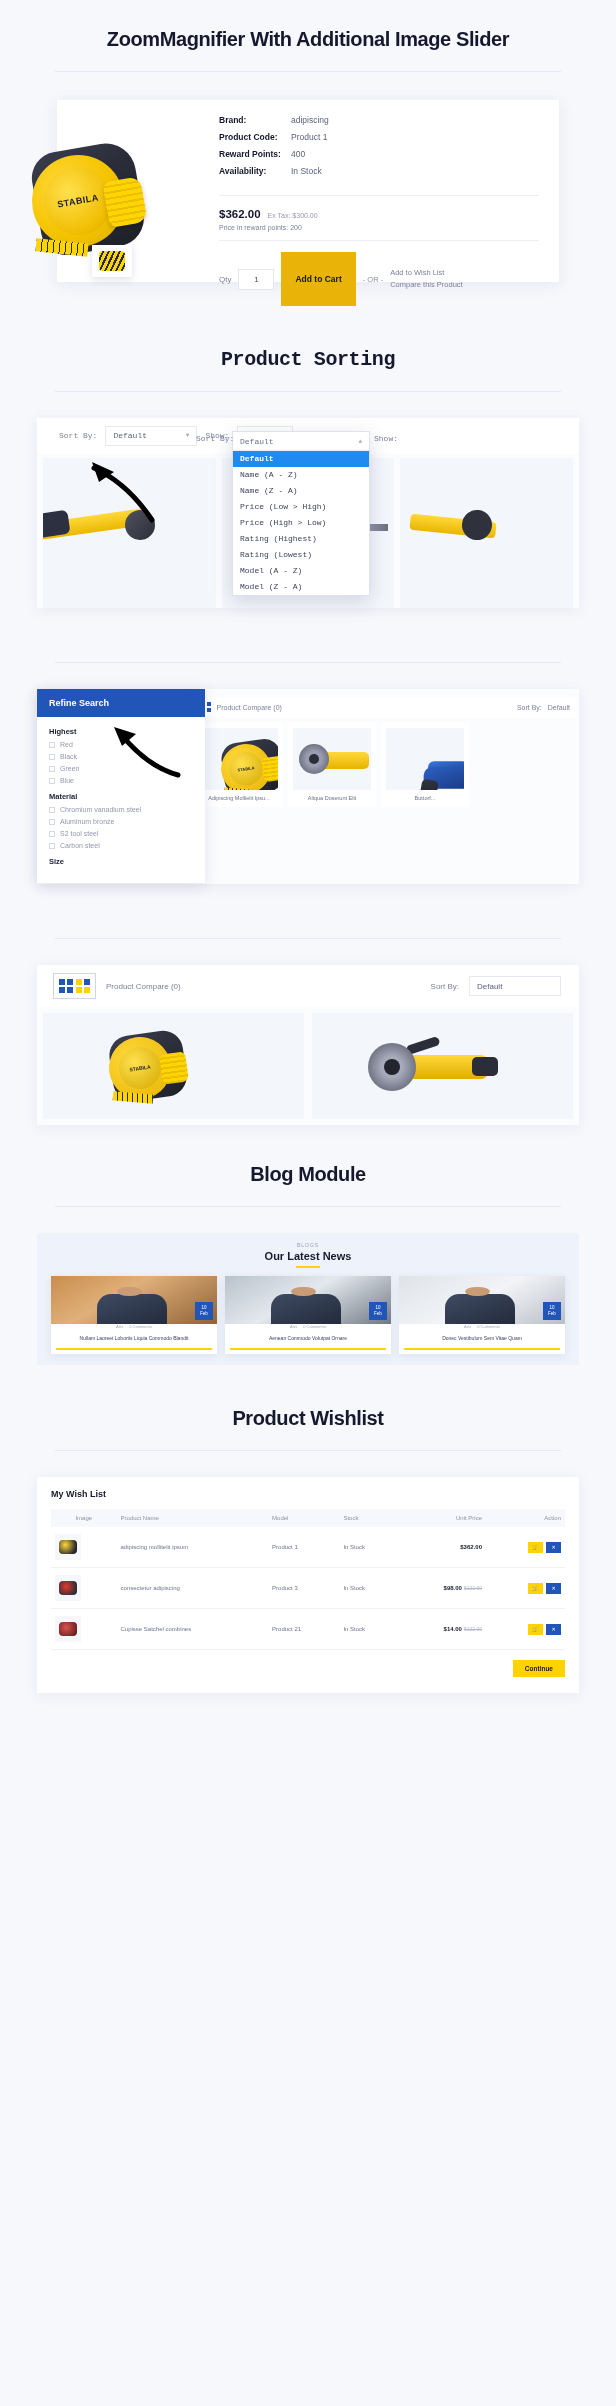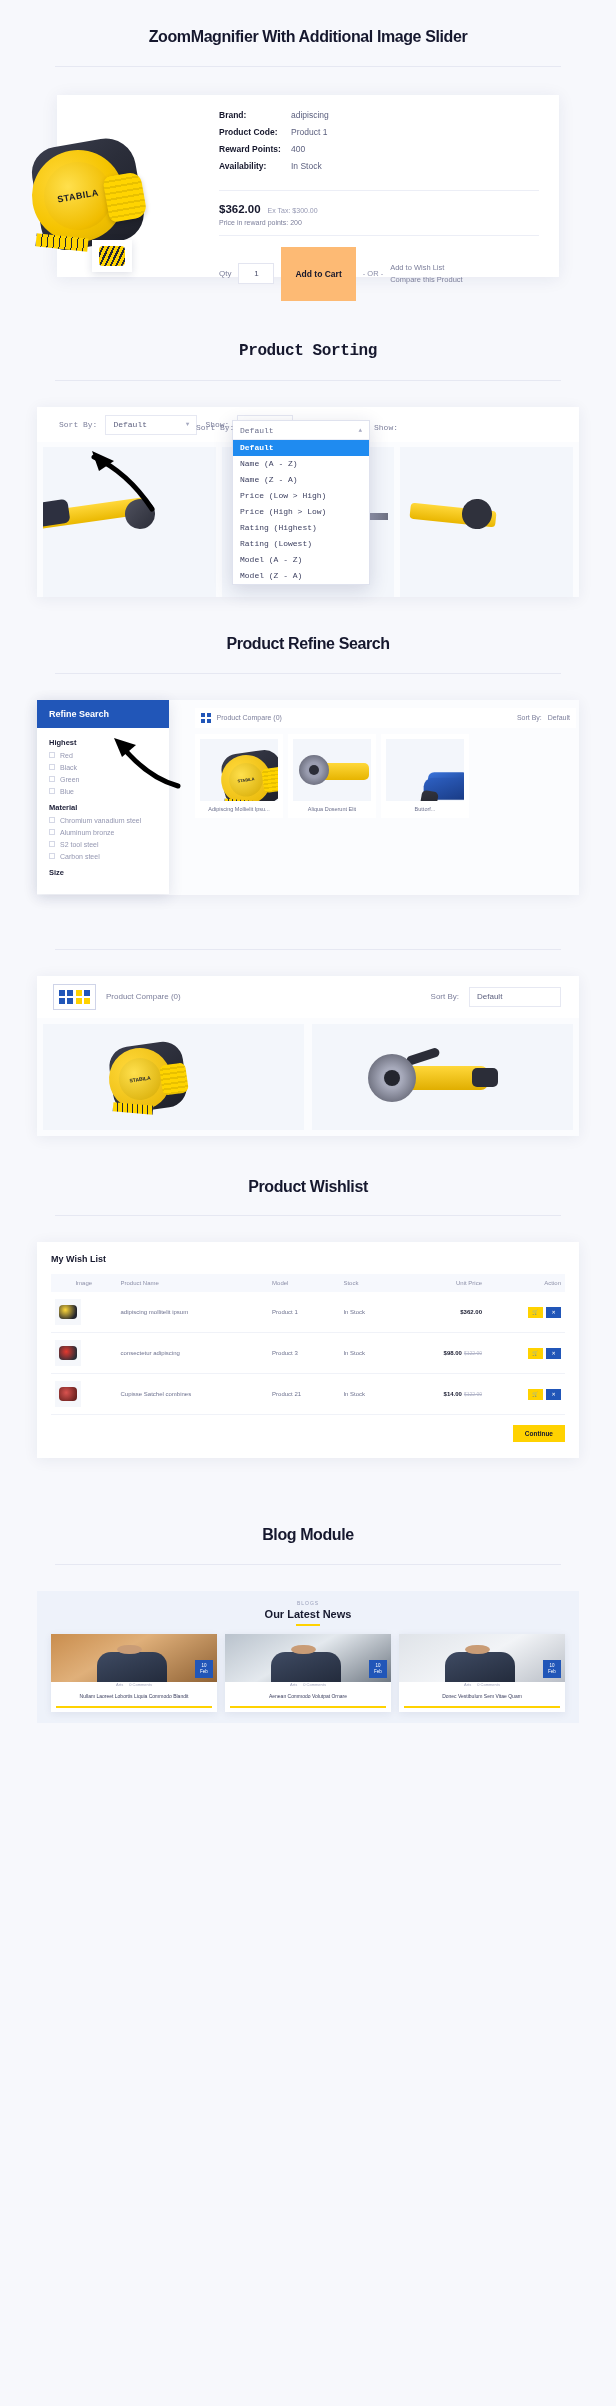--- a/index.html
+++ b/index.html
@@ -9,21 +9,21 @@
     font-family: "Liberation Sans", sans-serif;
     color: #1b1d36;
     -webkit-font-smoothing: antialiased;
   }
   .page { width: 616px; position: relative; }
 
   
   .section { width: 616px; position: relative; }
   .sec-title {
     text-align: center;
-    font-size: 16px;
+    font-size: 20px;
     font-weight: 700;
     letter-spacing: -0.4px;
     line-height: 1.35;
     color: #16182e;
     padding: 0 40px;
   }
   .sec-rule {
     height: 1px;
     background: #e6e8f2;
     margin: 18px 55px 0 55px;
@@ -45,21 +45,21 @@
   .zm-price .ex { font-size: 7px; color: #9598b3; }
   .zm-rewards { position: absolute; left: 162px; top: 124px; font-size: 7px; color: #7c7f9b; }
   .zm-divider2 { position:absolute; left:162px; top:140px; width:320px; height:1px; background:#eceef6; }
   .zm-cartrow { position: absolute; left: 162px; top: 152px; display: flex; align-items: center; gap: 7px; }
   .qty-label { font-size: 8px; color: #7c7f9b; }
   .qty-box {
     width: 36px; height: 21px; border: 1px solid #e3e5f0; background:#fff;
     font-size: 8px; text-align: center; line-height: 19px; color:#4b4e6b;
   }
   .btn-cart {
-    background: #fdba74; color: #15172c; font-size: 8.5px; font-weight: 700;
+    background: #eab308; color: #15172c; font-size: 8.5px; font-weight: 700;
     padding: 22px 14px; border: none; white-space: nowrap;
   }
   .or-sep { font-size: 7.5px; color: #8a8da8; }
   .wish-links { font-size: 7.5px; color: #7c7f9b; line-height: 12px; }
 
   
   .tape {
     position: absolute; left: 30px; top: 25px; width: 125px; height: 150px;
   }
   .tape .body {
@@ -156,21 +156,21 @@
   }
   .dd-item { font-size:8px; padding:2px 7px; color:#3d4060; line-height:12px; }
   .dd-item.sel { background:#1f8bf0; color:#fff; font-weight:600; }
   .sortby-left { position:absolute; left:196px; top:16px; font-size:8px; color:#7c7f9b; z-index:21; }
   .show-right { position:absolute; left:374px; top:16px; font-size:8px; color:#7c7f9b; z-index:21; }
 
   
   .rs-wrap { position:relative; height:195px; margin-top:26px; }
   .rs-card { position:absolute; left:37px; top:0; width:542px; height:195px; background:#fbfcfe; box-shadow:0 2px 14px rgba(30,40,90,.07); }
   .rs-panel {
-    position:absolute; left:37px; top:0; width:132px; background:#fff;
+    position:absolute; left:37px; top:0; width:168px; background:#fff;
     box-shadow:0 3px 14px rgba(30,40,90,.12); z-index:10;
   }
   .rs-head { background:#2156b8; color:#fff; font-size:9px; font-weight:700; padding:9px 12px; }
   .rs-body { padding:10px 12px 12px 12px; }
   .rs-group { font-size:7.5px; font-weight:700; color:#1b1d36; margin:8px 0 5px; }
   .rs-group:first-child { margin-top:0; }
   .rs-opt { display:flex; align-items:center; gap:5px; font-size:7px; color:#9497b1; margin-bottom:5px; }
   .cbx { width:6px; height:6px; border:1px solid #d5d8e6; background:#fff; }
   .rs-right { position:absolute; left:195px; top:8px; right:40px; bottom:6px; }
   .rs-topbar { height:20px; background:#fff; display:flex; align-items:center; gap:6px; padding:0 6px; font-size:7px; color:#7c7f9b; }
@@ -389,21 +389,20 @@
         <div class="dd-item">Price (High &gt; Low)</div>
         <div class="dd-item">Rating (Highest)</div>
         <div class="dd-item">Rating (Lowest)</div>
         <div class="dd-item">Model (A - Z)</div>
         <div class="dd-item">Model (Z - A)</div>
       </div>
     </div>
   </div>
 
   <div class="section" style="padding-top:36px;">
-    <div class="sec-title">Product Refine Search</div>
     <div class="sec-rule"></div>
 
     <div class="rs-wrap">
       <div class="rs-card"></div>
 
       <div class="rs-right">
         <div class="rs-topbar">
           <span class="grid-ico">
               <i></i>
               <i></i>
@@ -541,20 +540,90 @@
           </div>
         </div>
         <div class="pg-box">
           <div class="grinder2">
             <div class="body"></div>
               <div class="tail"></div>
               <div class="arm"></div>
               <div class="disc"></div>
               <div class="hub"></div>
           </div>
+        </div>
+      </div>
+    </div>
+  </div>
+
+  <div class="section" style="padding-top:36px;">
+    <div class="sec-title">Blog Module</div>
+    <div class="sec-rule"></div>
+
+    <div class="bl-wrap">
+      <div class="bl-card">
+        <div class="bl-kicker">BLOGS</div>
+        <div class="bl-title">Our Latest News</div>
+        <div class="bl-underline"></div>
+        <div class="bl-posts">
+
+          <div class="bl-post">
+            <div class="bl-img">
+              <div class="ph bl-ph1"></div>
+                <div class="bl-person"></div>
+                <div class="bl-head"></div>
+              <div class="bl-date">
+                <span>10</span>
+                <span>Feb</span>
+              </div>
+            </div>
+            <div class="bl-meta">
+              <span>Arts</span>
+              <span>0 Comments</span>
+            </div>
+            <div class="bl-cap">Nullam Laoreet Lobortis Liquia Commodo Blandit</div>
+            <div class="bl-bottom"></div>
+          </div>
+
+          <div class="bl-post">
+            <div class="bl-img">
+              <div class="ph bl-ph2"></div>
+                <div class="bl-person"></div>
+                <div class="bl-head"></div>
+              <div class="bl-date">
+                <span>10</span>
+                <span>Feb</span>
+              </div>
+            </div>
+            <div class="bl-meta">
+              <span>Arts</span>
+              <span>0 Comments</span>
+            </div>
+            <div class="bl-cap">Aenean Commodo Volutpat Ornare</div>
+            <div class="bl-bottom"></div>
+          </div>
+
+          <div class="bl-post">
+            <div class="bl-img">
+              <div class="ph bl-ph3"></div>
+                <div class="bl-person"></div>
+                <div class="bl-head"></div>
+              <div class="bl-date">
+                <span>10</span>
+                <span>Feb</span>
+              </div>
+            </div>
+            <div class="bl-meta">
+              <span>Arts</span>
+              <span>0 Comments</span>
+            </div>
+            <div class="bl-cap">Donec Vestibulum Sem Vitae Quam</div>
+            <div class="bl-bottom"></div>
+          </div>
+
         </div>
       </div>
     </div>
   </div>
 
   <div class="section" style="padding-top:40px;">
     <div class="sec-title">Product Wishlist</div>
     <div class="sec-rule"></div>
 
     <div class="wl-wrap">
@@ -631,83 +700,13 @@
             </tr>
           </tbody>
         </table>
         <div class="wl-footer">
           <button class="btn-continue">Continue</button>
         </div>
       </div>
     </div>
   </div>
 
-  <div class="section" style="padding-top:36px;">
-    <div class="sec-title">Blog Module</div>
-    <div class="sec-rule"></div>
-
-    <div class="bl-wrap">
-      <div class="bl-card">
-        <div class="bl-kicker">BLOGS</div>
-        <div class="bl-title">Our Latest News</div>
-        <div class="bl-underline"></div>
-        <div class="bl-posts">
-
-          <div class="bl-post">
-            <div class="bl-img">
-              <div class="ph bl-ph1"></div>
-                <div class="bl-person"></div>
-                <div class="bl-head"></div>
-              <div class="bl-date">
-                <span>10</span>
-                <span>Feb</span>
-              </div>
-            </div>
-            <div class="bl-meta">
-              <span>Arts</span>
-              <span>0 Comments</span>
-            </div>
-            <div class="bl-cap">Nullam Laoreet Lobortis Liquia Commodo Blandit</div>
-            <div class="bl-bottom"></div>
-          </div>
-
-          <div class="bl-post">
-            <div class="bl-img">
-              <div class="ph bl-ph2"></div>
-                <div class="bl-person"></div>
-                <div class="bl-head"></div>
-              <div class="bl-date">
-                <span>10</span>
-                <span>Feb</span>
-              </div>
-            </div>
-            <div class="bl-meta">
-              <span>Arts</span>
-              <span>0 Comments</span>
-            </div>
-            <div class="bl-cap">Aenean Commodo Volutpat Ornare</div>
-            <div class="bl-bottom"></div>
-          </div>
-
-          <div class="bl-post">
-            <div class="bl-img">
-              <div class="ph bl-ph3"></div>
-                <div class="bl-person"></div>
-                <div class="bl-head"></div>
-              <div class="bl-date">
-                <span>10</span>
-                <span>Feb</span>
-              </div>
-            </div>
-            <div class="bl-meta">
-              <span>Arts</span>
-              <span>0 Comments</span>
-            </div>
-            <div class="bl-cap">Donec Vestibulum Sem Vitae Quam</div>
-            <div class="bl-bottom"></div>
-          </div>
-
-        </div>
-      </div>
-    </div>
-  </div>
-
 </div>
 
 </body></html>

